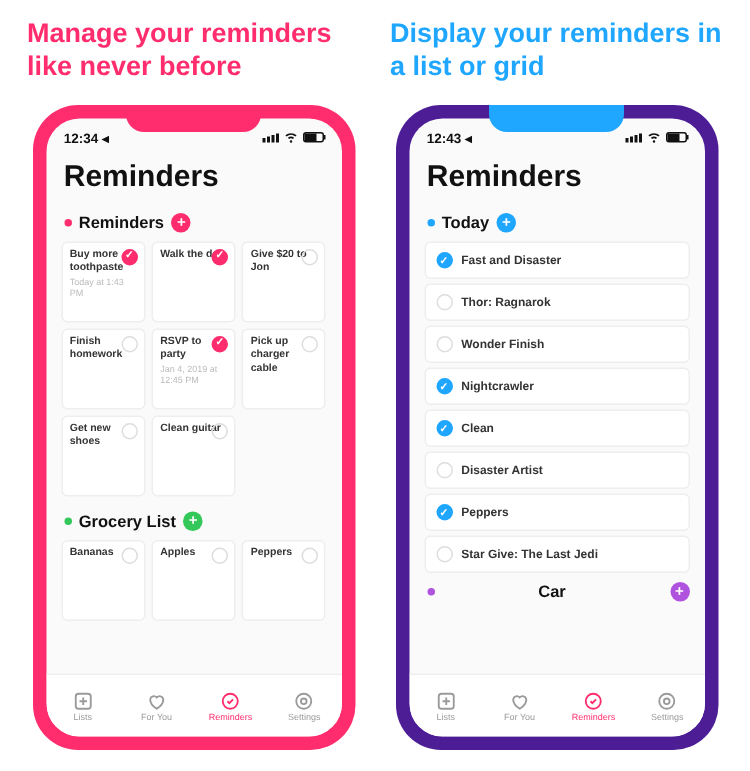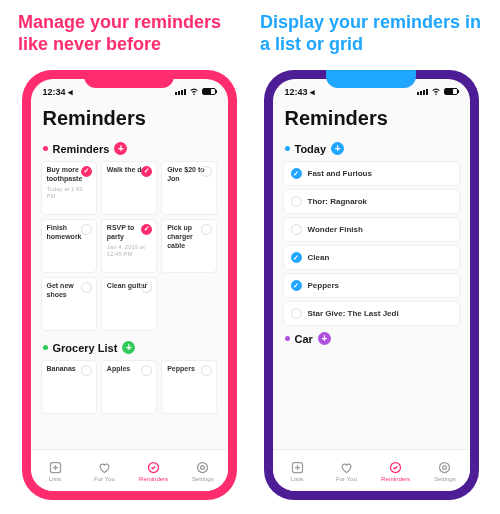--- a/index.html
+++ b/index.html
@@ -200,45 +200,53 @@
       <div class="content">
 
         <div class="list-head">
           <span class="dot blue"></span>
           <span>Today</span>
           <span class="plus blue">+</span>
         </div>
         <div>
           <div class="row">
               <span class="rchk on"></span>
-              <span>Fast and Furious</span>
+              <span>Fast and Disaster</span>
             </div>
           <div class="row">
               <span class="rchk"></span>
               <span>Thor: Ragnarok</span>
             </div>
           <div class="row">
               <span class="rchk"></span>
               <span>Wonder Finish</span>
             </div>
           <div class="row">
               <span class="rchk on"></span>
+              <span>Nightcrawler</span>
+            </div>
+          <div class="row">
+              <span class="rchk on"></span>
               <span>Clean</span>
             </div>
           <div class="row">
+              <span class="rchk"></span>
+              <span>Disaster Artist</span>
+            </div>
+          <div class="row">
               <span class="rchk on"></span>
               <span>Peppers</span>
             </div>
           <div class="row">
               <span class="rchk"></span>
               <span>Star Give: The Last Jedi</span>
             </div>
         </div>
 
-        <div class="list-head peek" style="margin-top:6px;">
+        <div class="list-head peek" style="margin-top:6px;justify-content:space-between;">
           <span class="dot purple"></span>
           <span>Car</span>
           <span class="plus purple">+</span>
         </div>
       </div>
 
       <div class="tabbar">
         <div class="tab">
             <svg viewBox="0 0 24 24">
               <rect x="4" y="4" width="16" height="16" rx="3" fill="none" stroke="currentColor" stroke-width="2"></rect>

